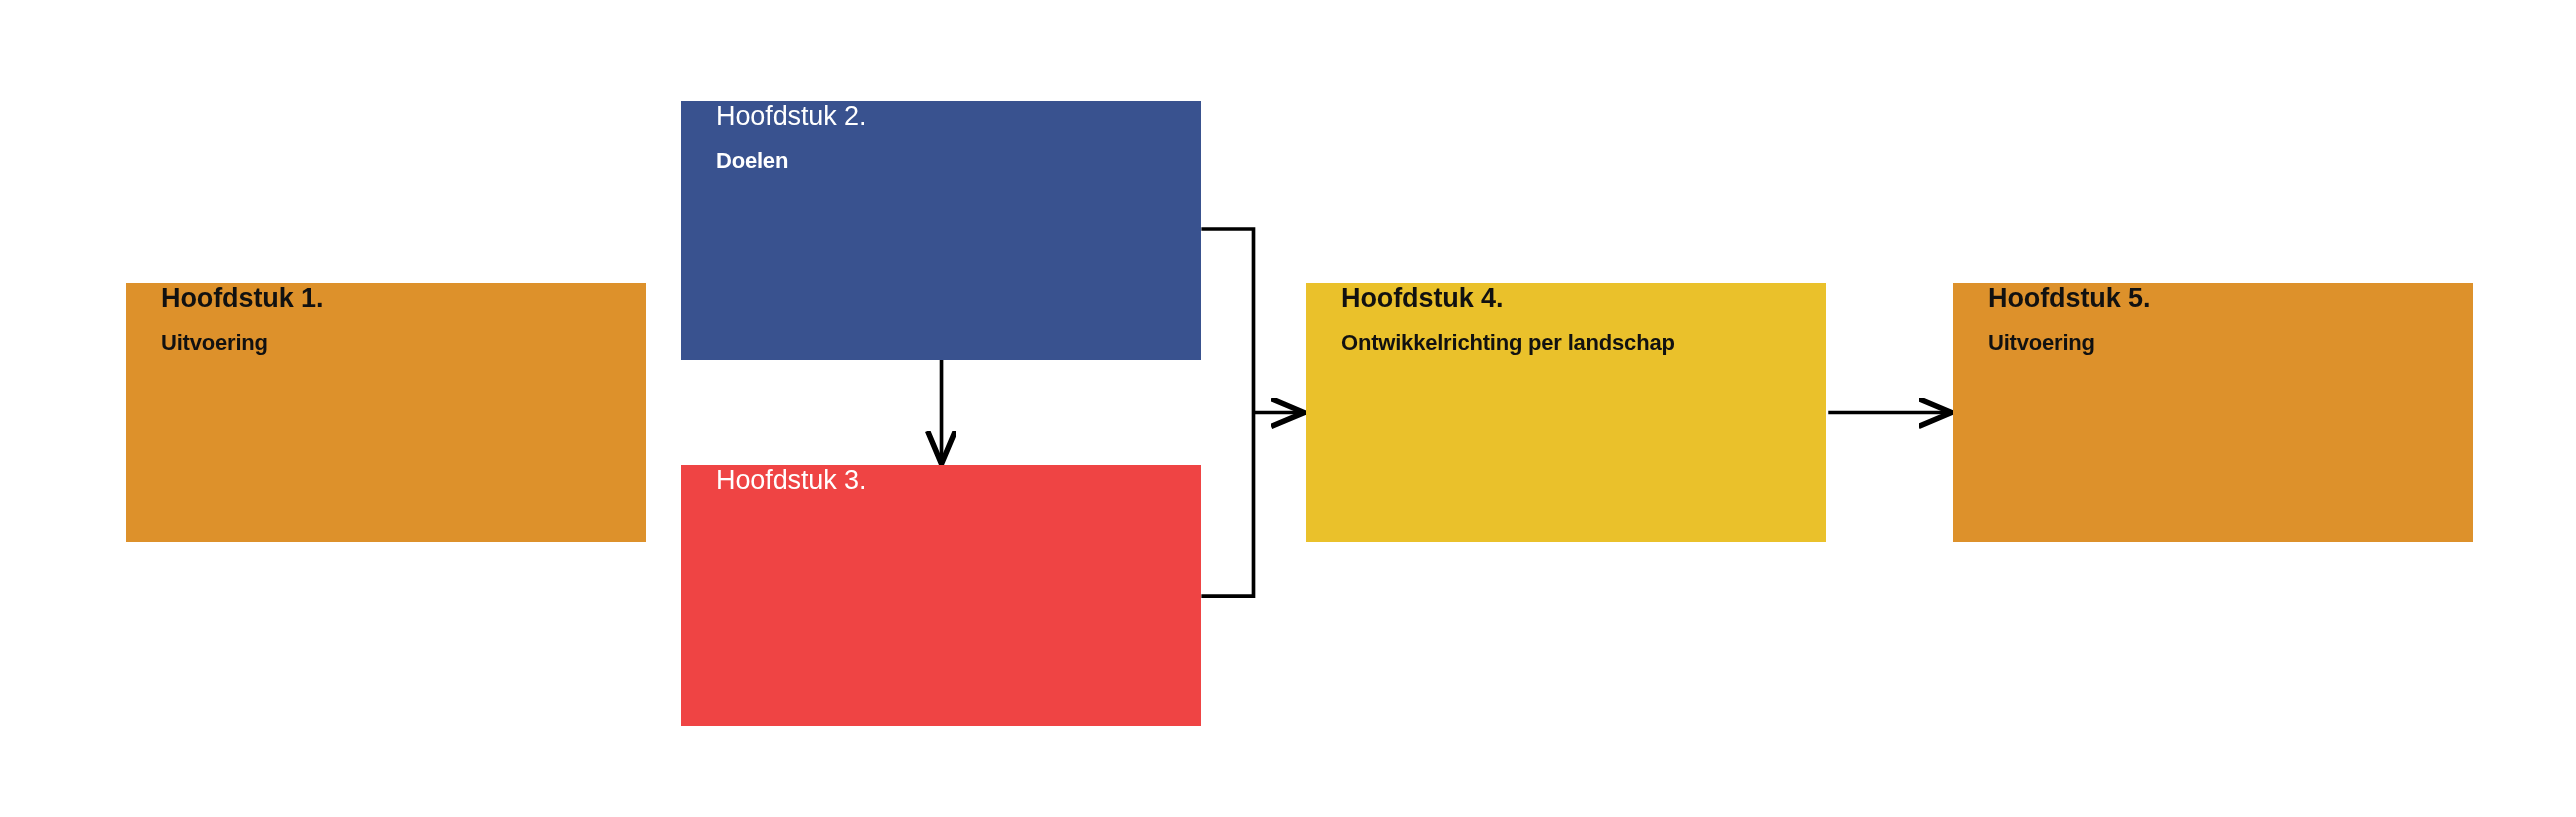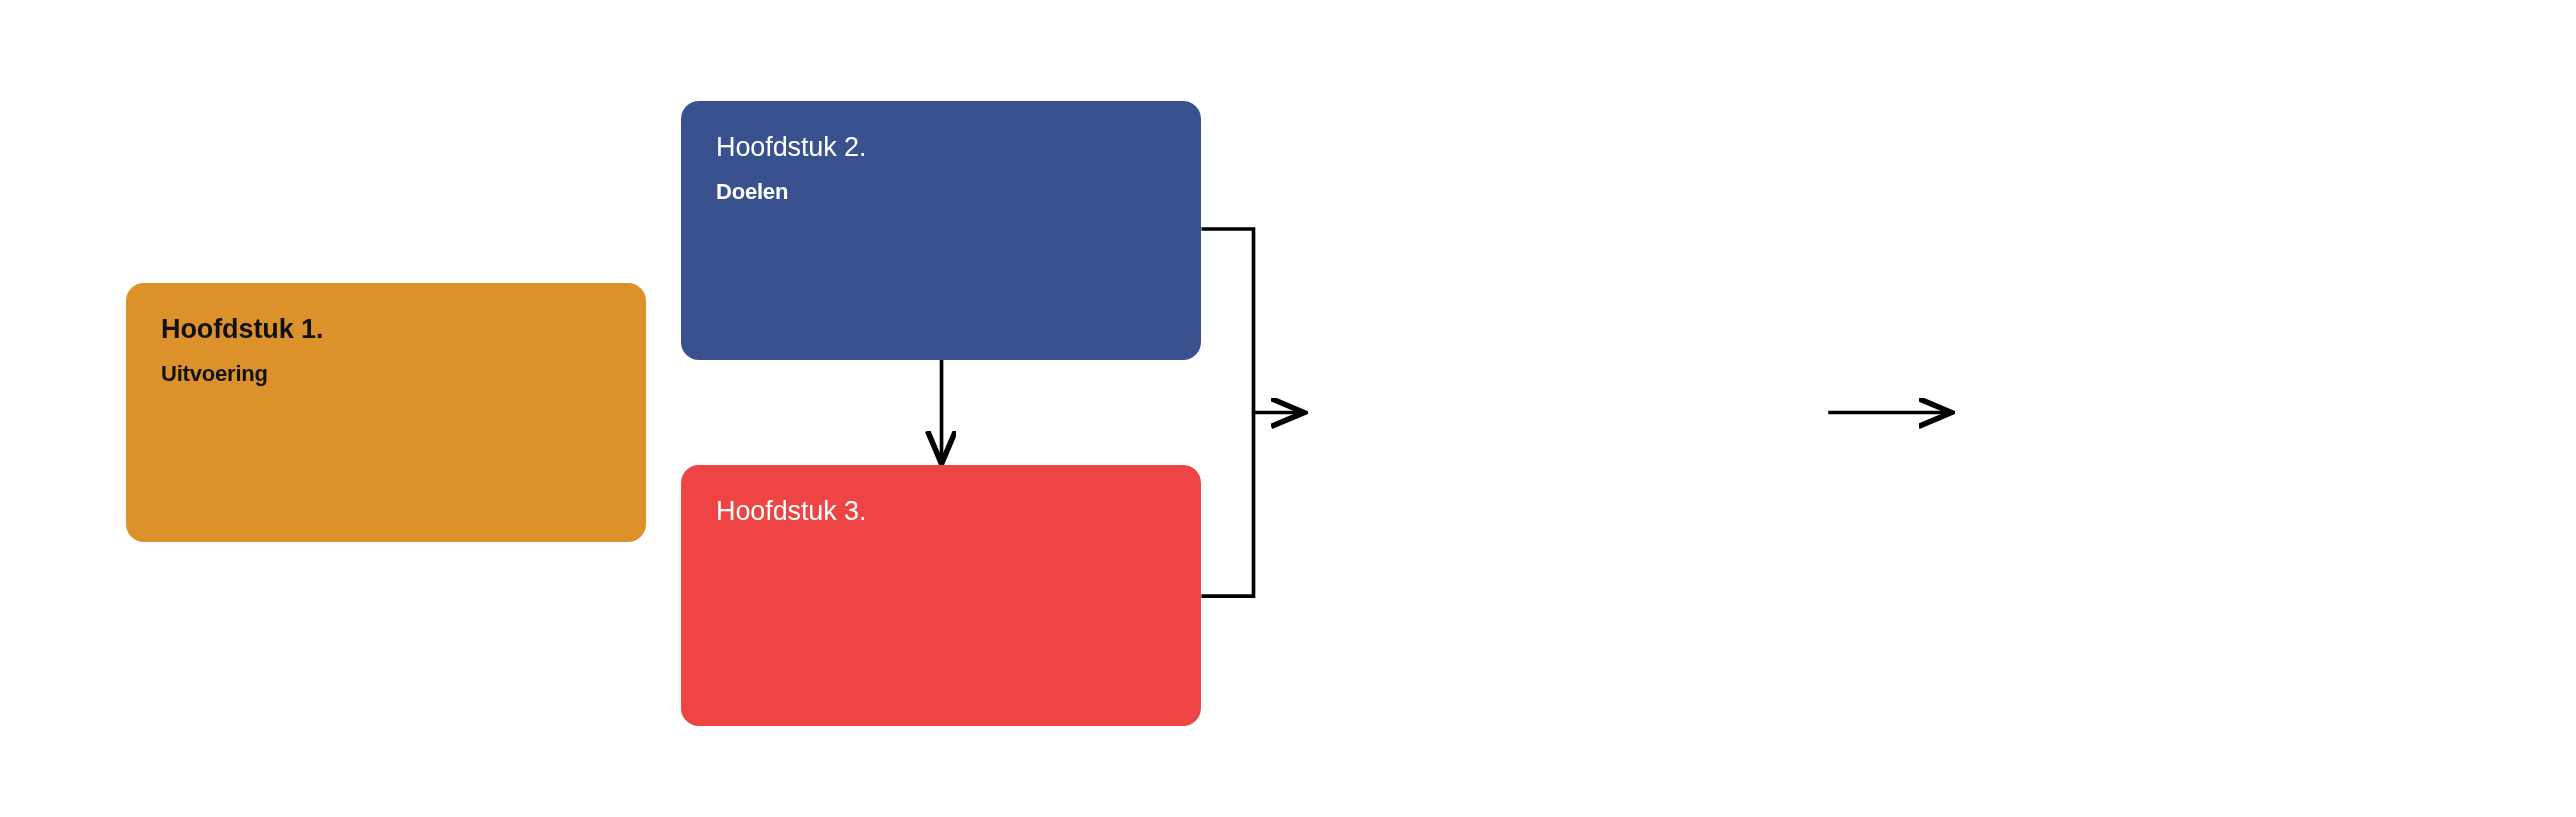--- a/index.html
+++ b/index.html
@@ -12,22 +12,20 @@
     width: 2576px;
     height: 817px;
     background: #ffffff;
     overflow: hidden;
     font-family: "Liberation Sans", sans-serif;
   }
   .chapter-box {
     position: absolute;
     box-sizing: border-box;
     padding-left: 35px;
-    padding-top: 31px;
-    border-radius: 18px;
   }
   .chapter-kicker {
     font-size: 27px;
     font-weight: 400;
     line-height: 1.18;
     letter-spacing: -0.1px;
     white-space: nowrap;
   }
   .chapter-title {
     font-size: 22px;
@@ -84,16 +82,24 @@
 
   <div class="chapter-box light-text" style="left:681px; top:101px; width:520px; height:259px; background:#39528F;">
     <div class="chapter-kicker">Hoofdstuk 2.</div>
     <div class="chapter-title">Doelen</div>
   </div>
 
   <div class="chapter-box light-text" style="left:681px; top:465px; width:520px; height:261px; background:#ef4444;">
     <div class="chapter-kicker">Hoofdstuk 3.</div>
   </div>
 
+  <div class="chapter-box dark-text" style="left:1306px; top:283px; width:520px; height:259px; background:#EAC12B;">
+    <div class="chapter-kicker">Hoofdstuk 4.</div>
+    <div class="chapter-title" style="max-width:411px;">Ontwikkelrichting per landschap</div>
+  </div>
 
+  <div class="chapter-box dark-text" style="left:1953px; top:283px; width:520px; height:259px; background:#DD912B;">
+    <div class="chapter-kicker">Hoofdstuk 5.</div>
+    <div class="chapter-title">Uitvoering</div>
+  </div>
 
 </div>
 
 
 </body></html>

